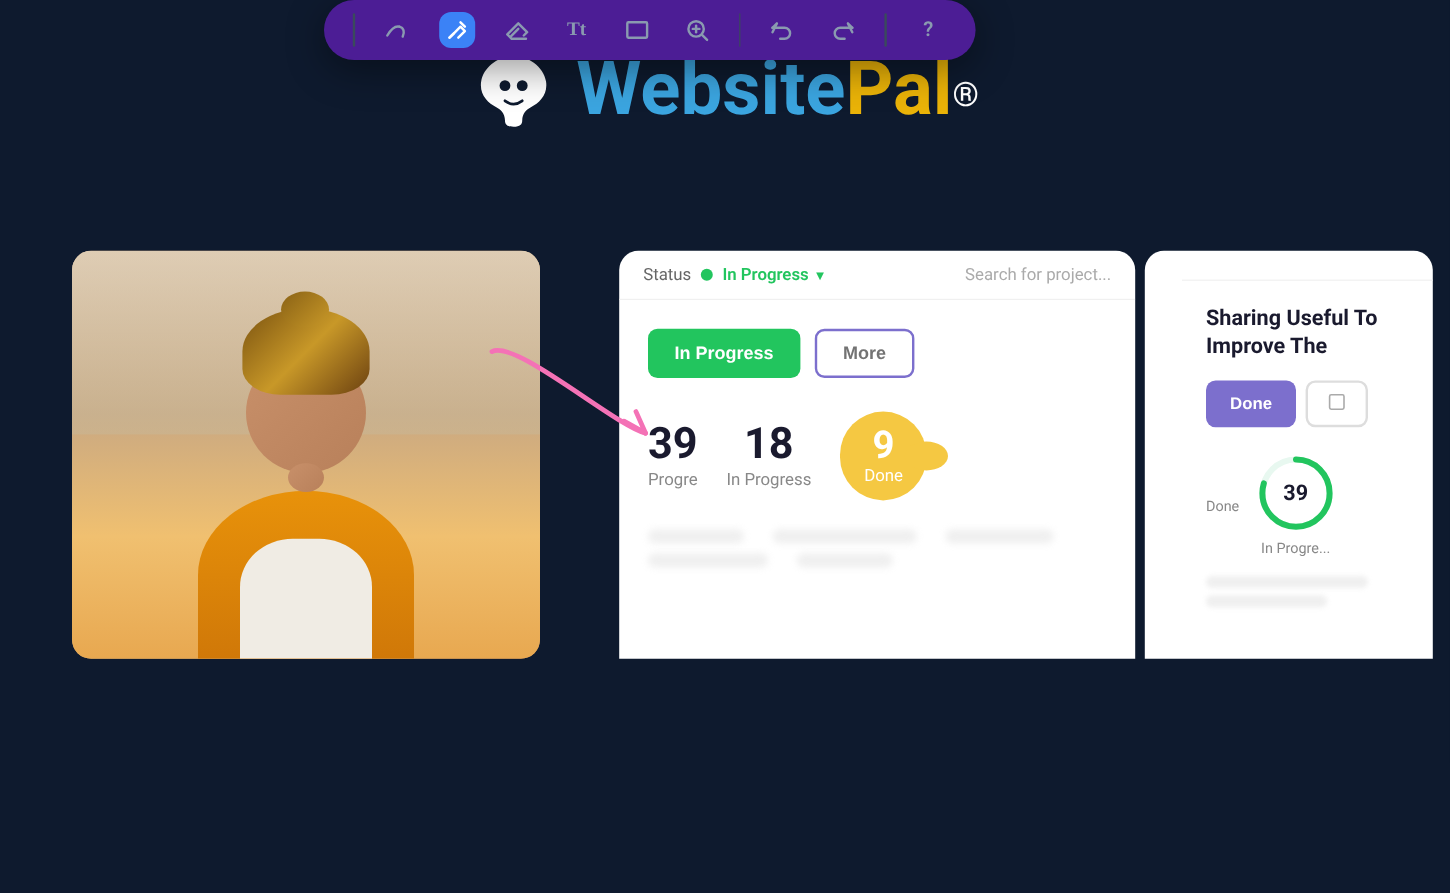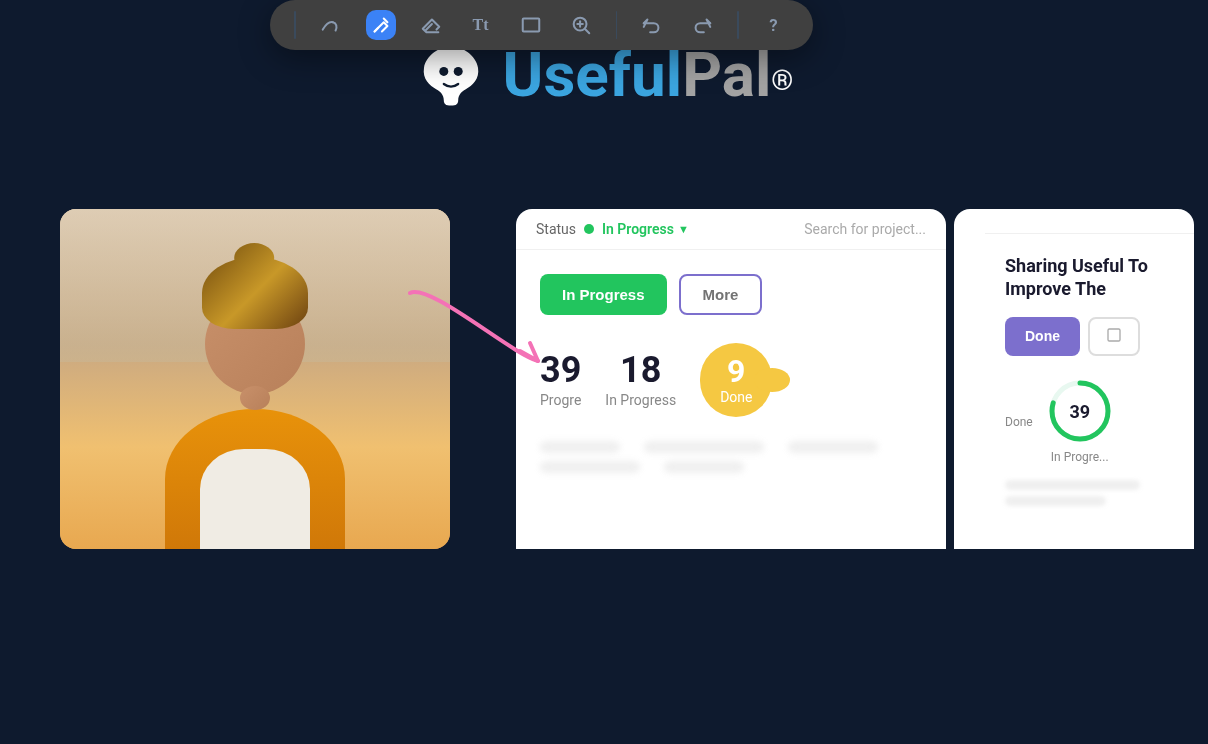--- a/index.html
+++ b/index.html
@@ -39,21 +39,21 @@
       align-items: flex-start;
       padding: 0 60px;
       gap: 0;
     }
 
     
     .toolbar {
       position: absolute;
       top: 0;
       left: 270px;
-      background: #404040;
+      background: #4c1d95;
       border-radius: 40px;
       padding: 10px 24px;
       display: flex;
       align-items: center;
       gap: 20px;
       z-index: 10;
       box-shadow: 0 8px 32px rgba(0,0,0,0.4);
     }
 
     .toolbar-divider {
@@ -379,21 +379,21 @@
       <path d="M32 50 Q40 56 48 50" stroke="#0e1a2e" stroke-width="2.5" fill="none" stroke-linecap="round"></path>
 
       <circle cx="18" cy="34" r="4" fill="white"></circle>
       <circle cx="62" cy="34" r="4" fill="white"></circle>
 
       <circle cx="30" cy="12" r="3" fill="white"></circle>
       <circle cx="40" cy="8" r="3" fill="white"></circle>
       <circle cx="50" cy="12" r="3" fill="white"></circle>
     </svg>
     <div>
-      <span style="font-size:62px;font-weight:700;color:#3ba5e0;">Useful</span><span style="font-size:62px;font-weight:700;color:#a3a3a3;">Pal</span><span style="font-size:28px;font-weight:400;color:#ffffff;vertical-align:super;">®</span>
+      <span style="font-size:62px;font-weight:700;color:#3ba5e0;">Website</span><span style="font-size:62px;font-weight:700;color:#eab308;">Pal</span><span style="font-size:28px;font-weight:400;color:#ffffff;vertical-align:super;">®</span>
     </div>
   </div>
 </div>
 
 <div class="toolbar">
   <div class="toolbar-divider"></div>
 
   <div class="toolbar-icon">
     <svg width="22" height="22" viewBox="0 0 24 24" fill="none" stroke="#8a9ab0" stroke-width="2.2" stroke-linecap="round" stroke-linejoin="round">
       <path d="M3 17 C6 12 10 8 14 9"></path>

